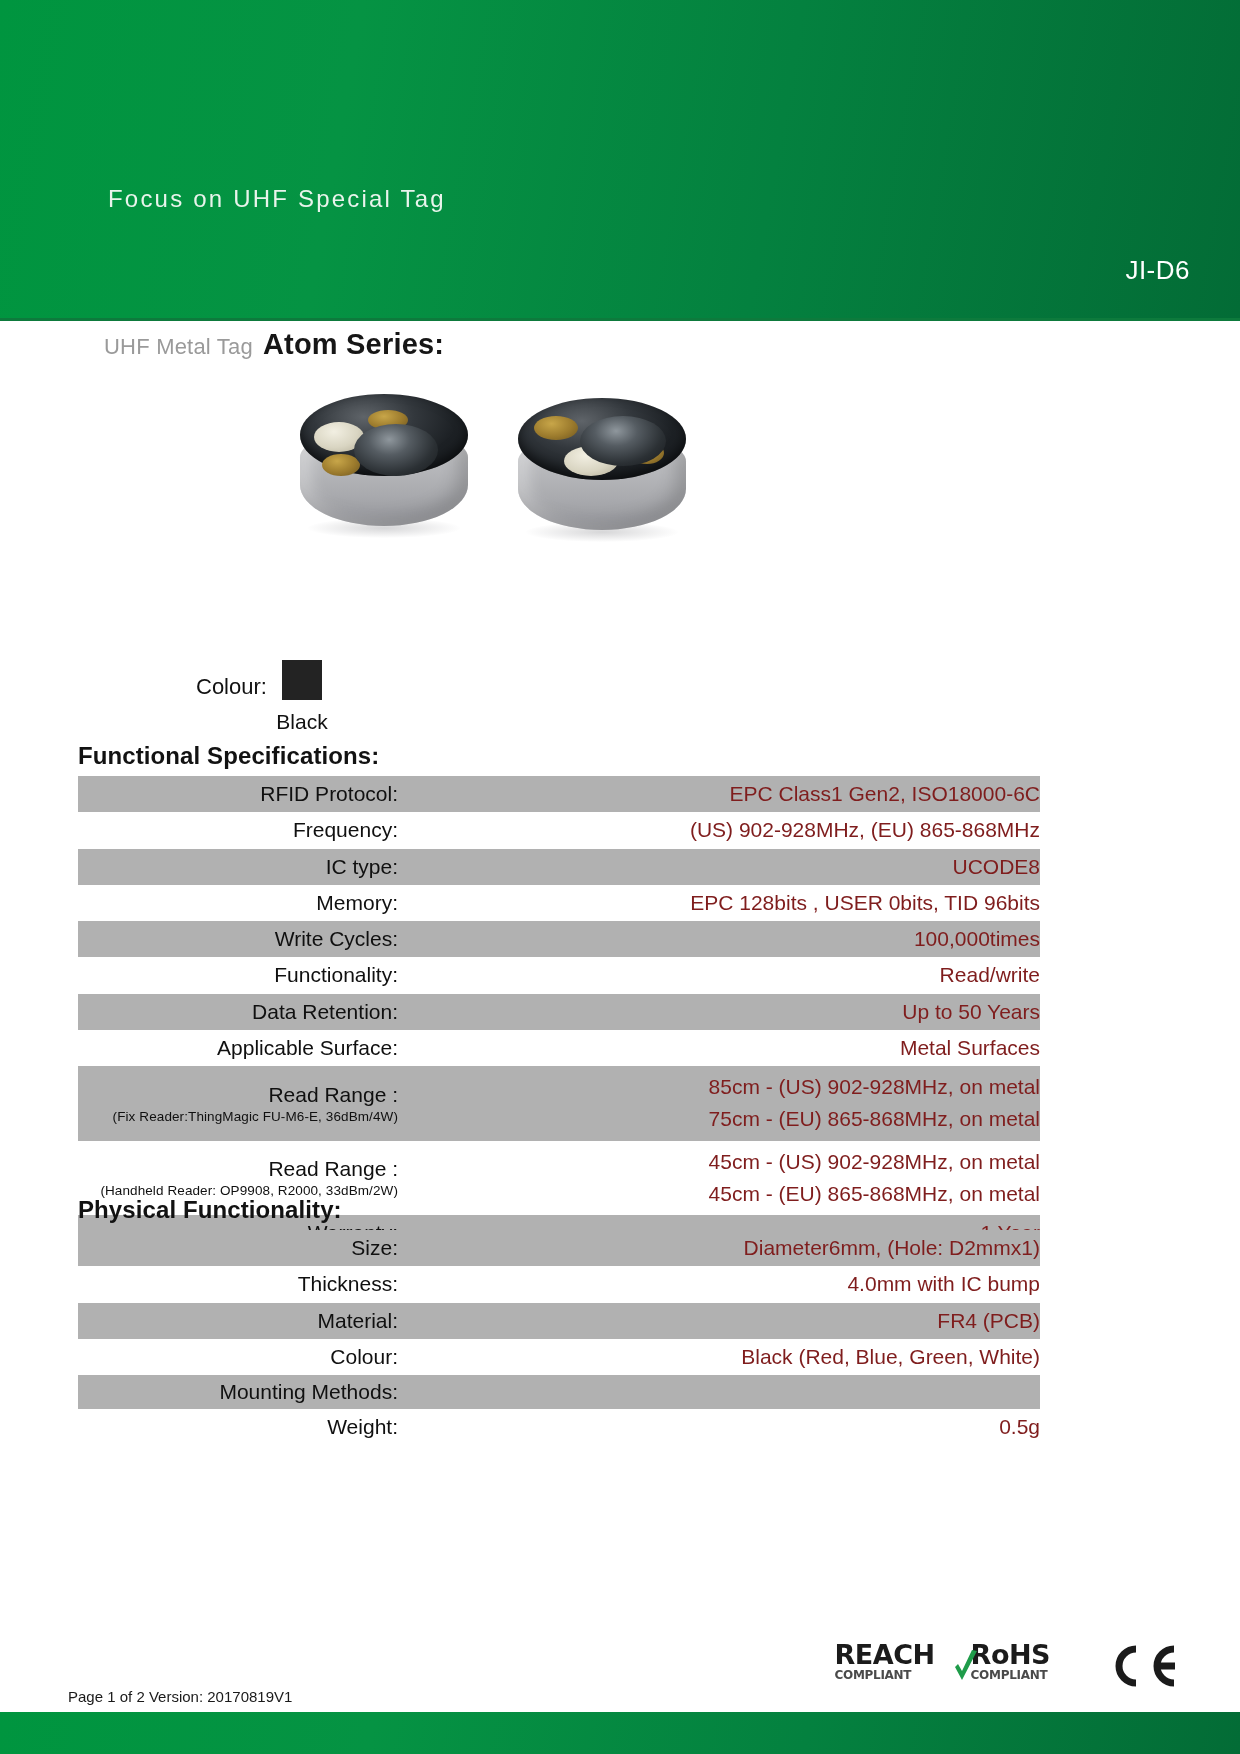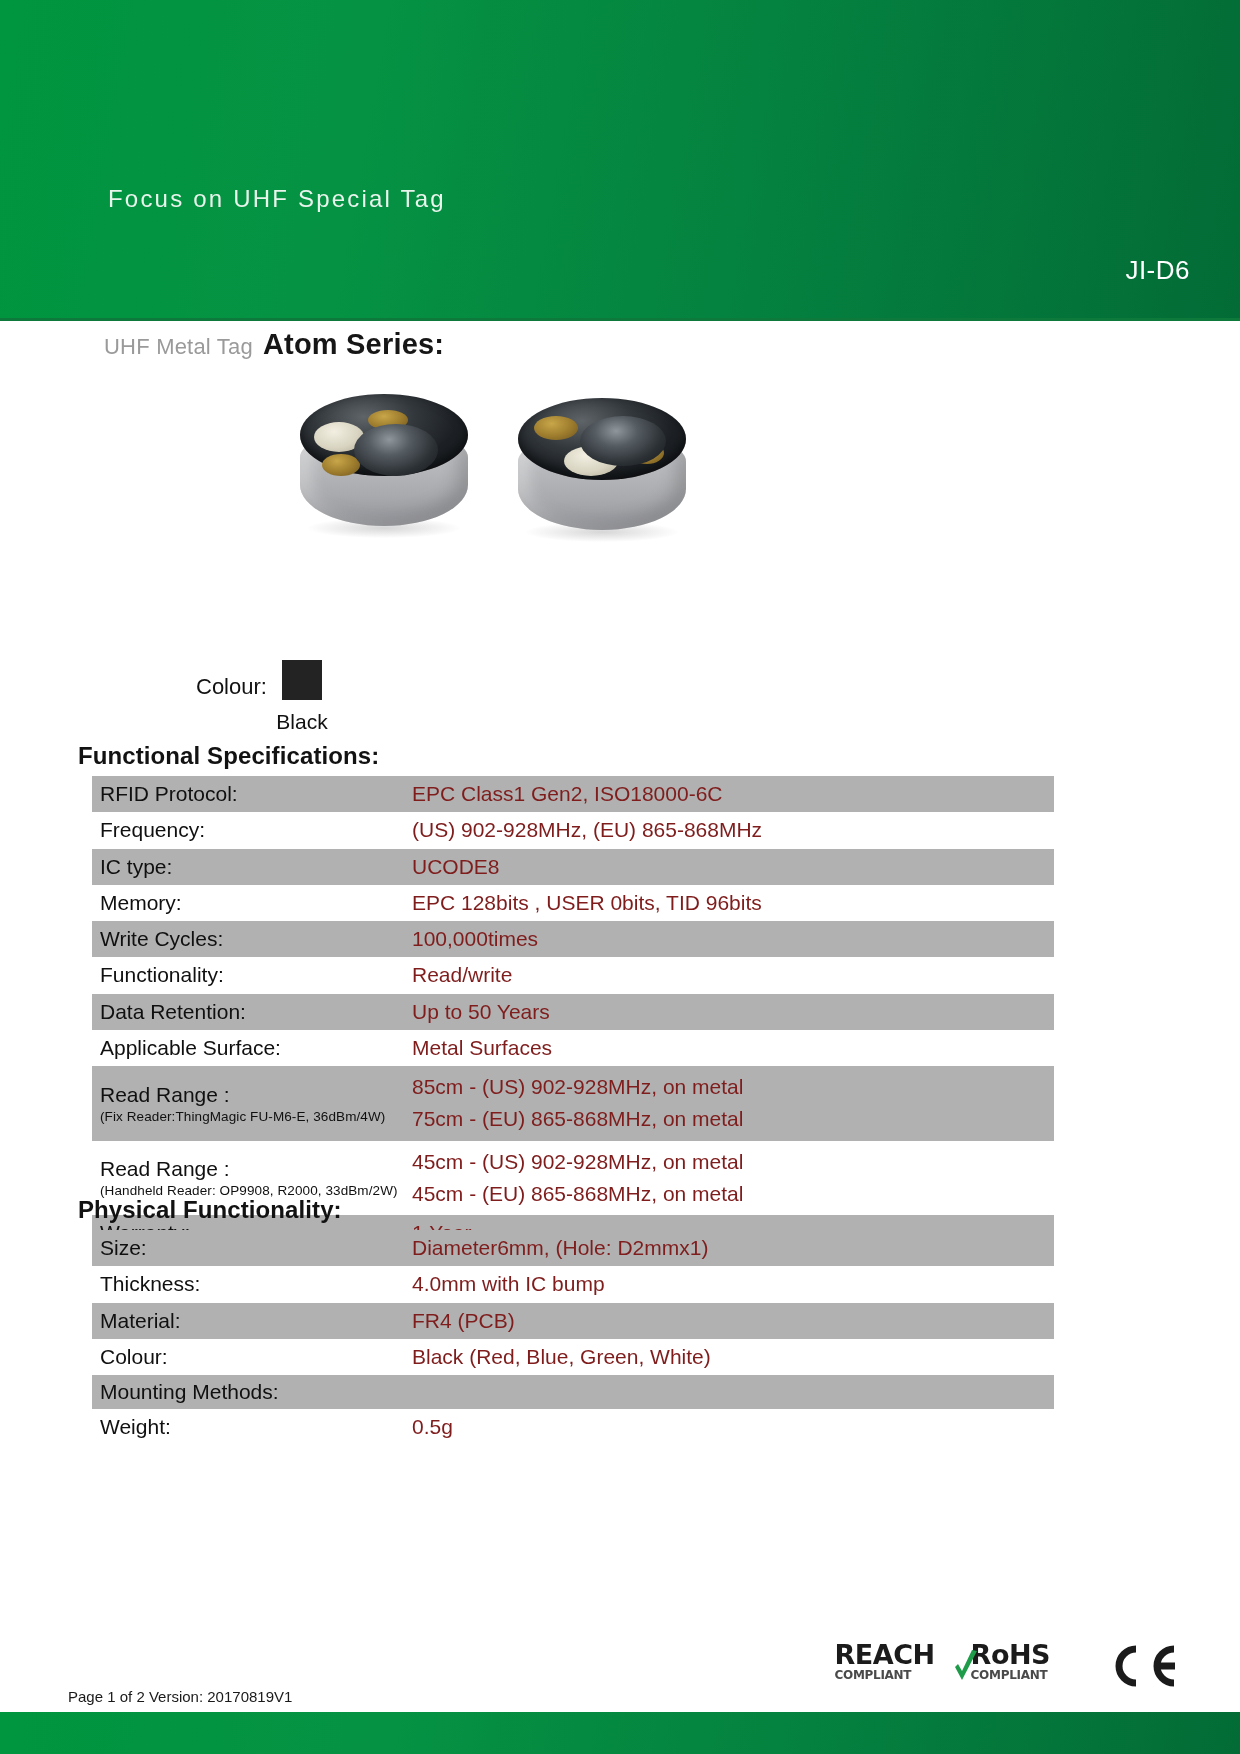--- a/index.html
+++ b/index.html
@@ -177,22 +177,23 @@
     font-weight: bold;
     color: #121212;
     letter-spacing: 0.1px;
   }
   #heading-functional { top: 742px; }
   #heading-physical   { top: 1196px; }
 
   
   .spec-table {
     position: absolute;
-    left: 92px;
+    left: 78px;
     width: 962px;
+    text-align: right;
   }
   #table-functional { top: 776px; }
   #table-physical   { top: 1230px; }
 
   .spec-row {
     display: flex;
     align-items: stretch;
     width: 962px;
   }
   .spec-row.shaded { background: #b1b1b1; }

